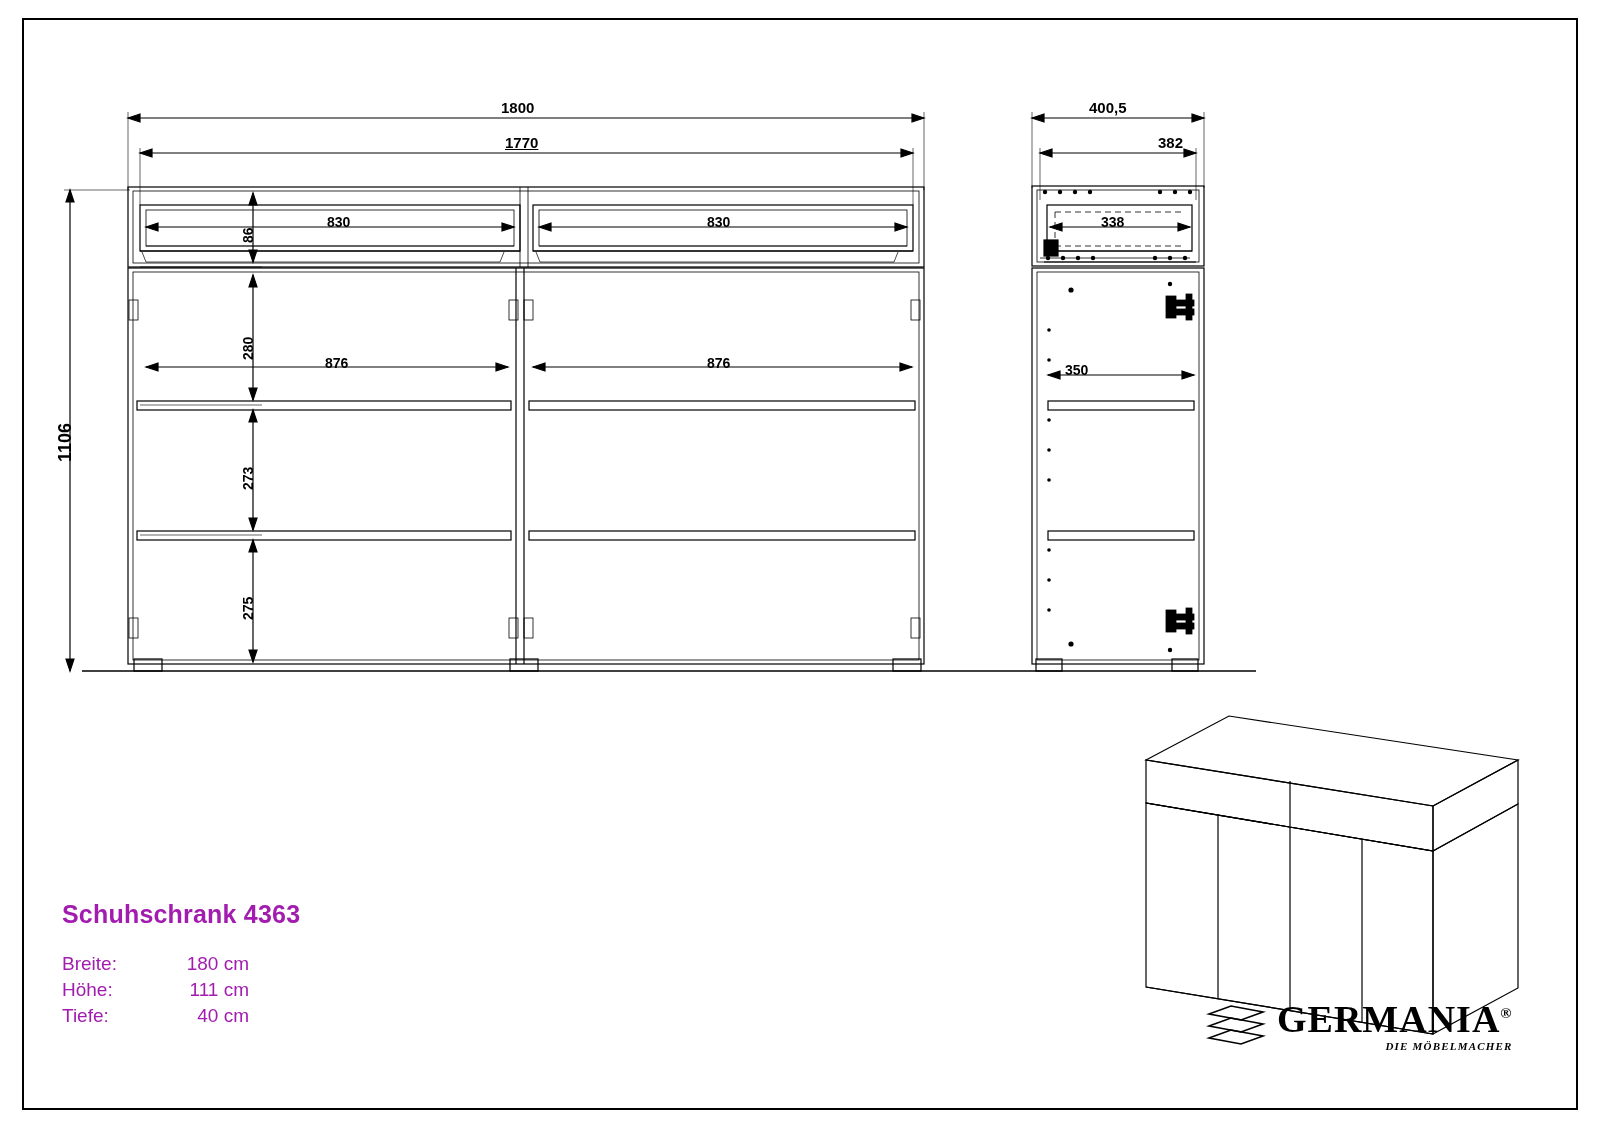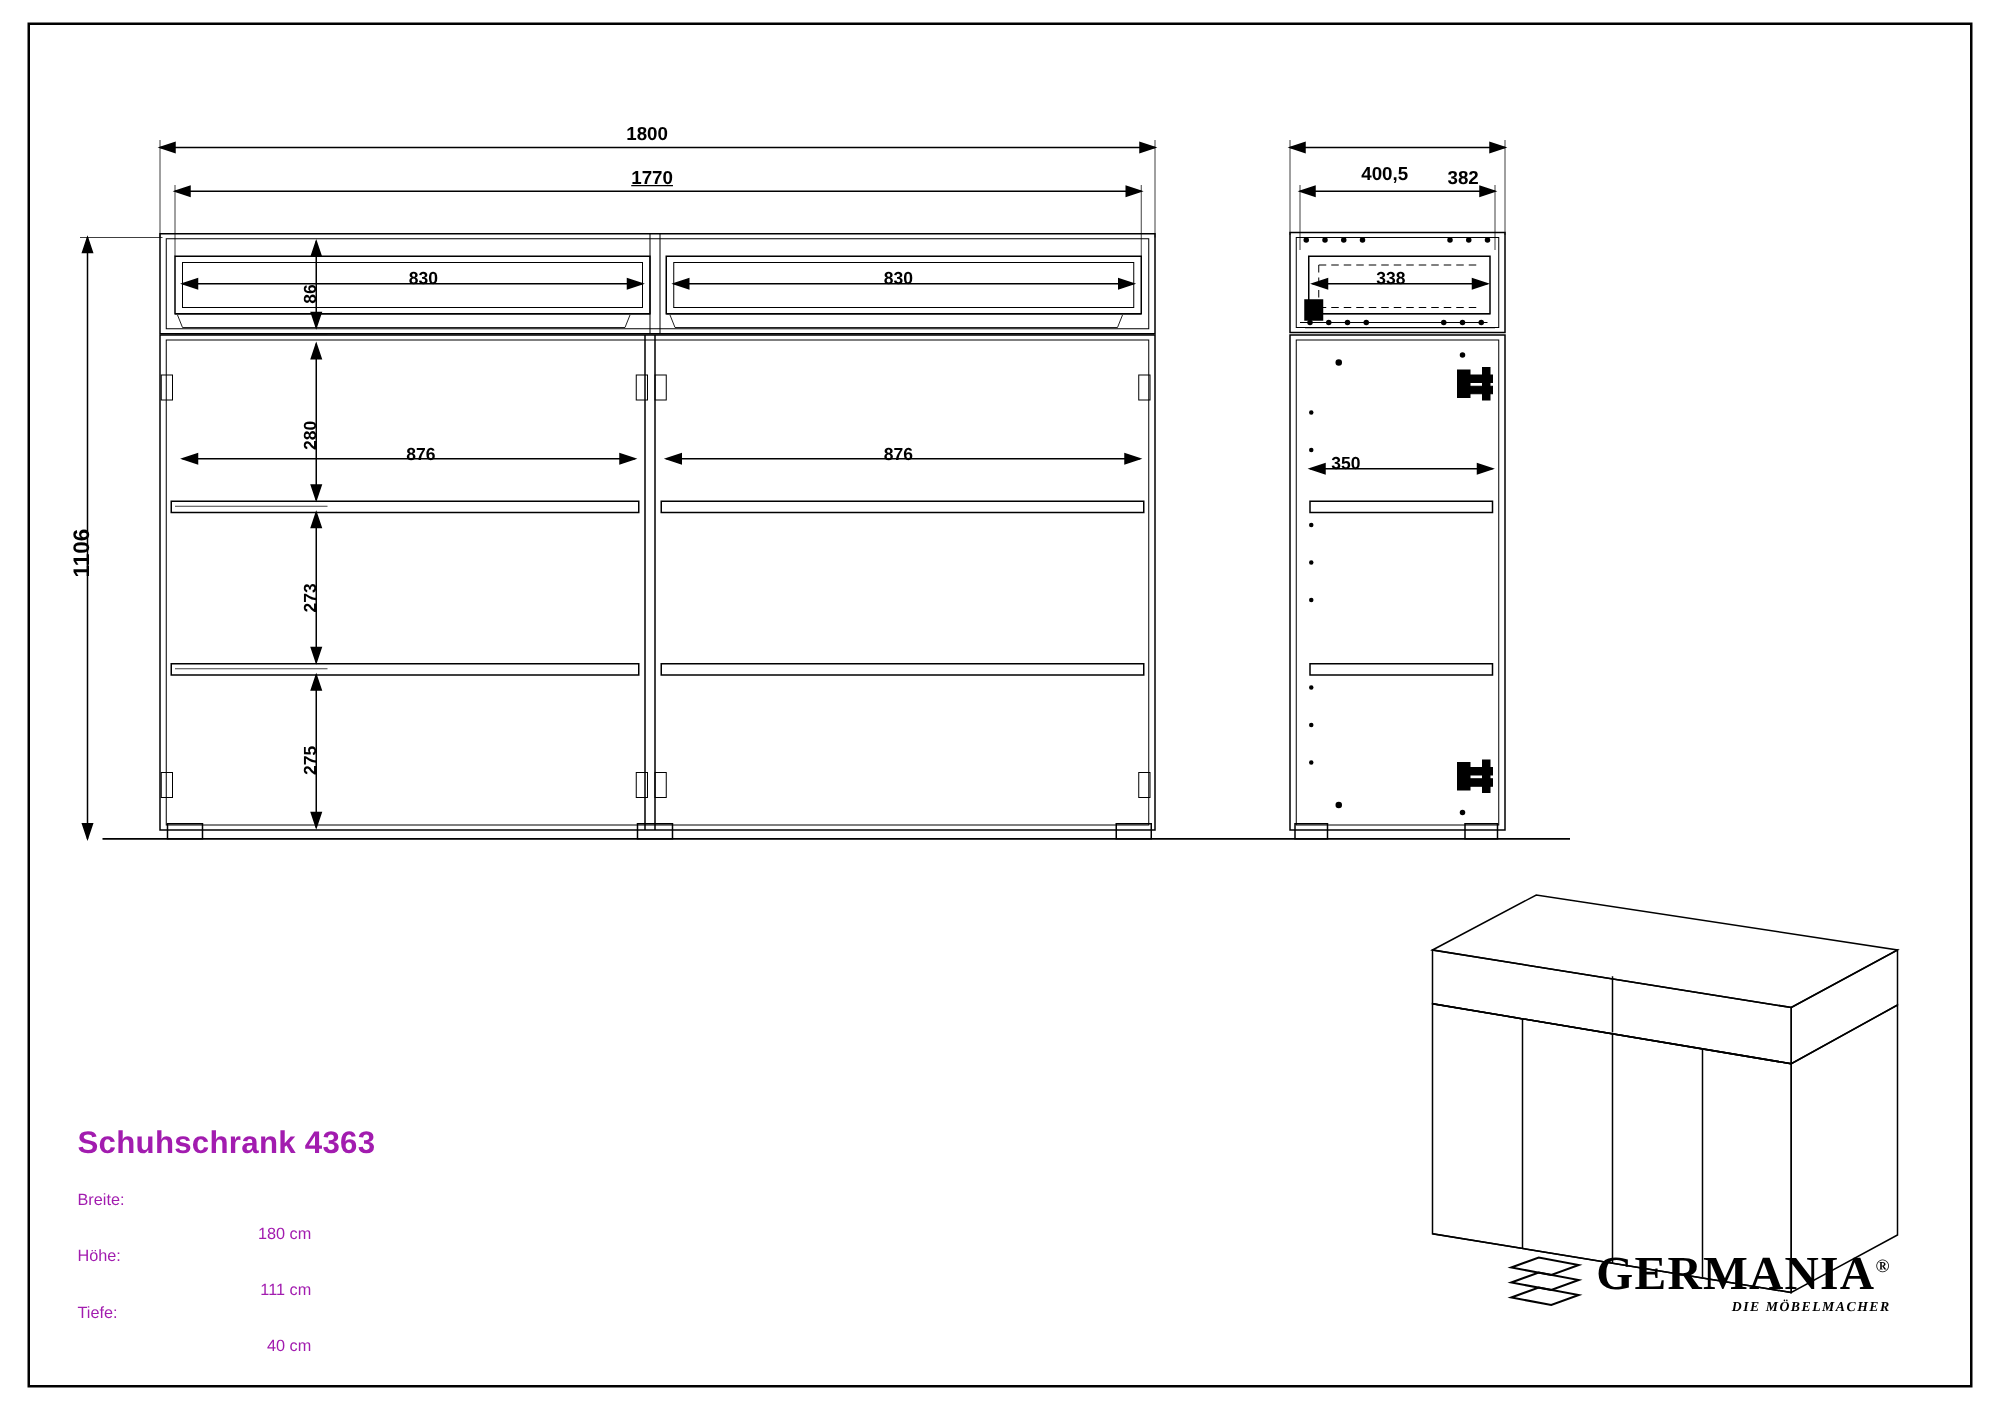--- a/index.html
+++ b/index.html
@@ -54,31 +54,30 @@
     top: 900px;
     color: #a21caf;
   }
   .title-main {
     font-size: 25px;
     font-weight: bold;
     letter-spacing: 0.2px;
     margin-bottom: 22px;
   }
   .spec-row {
-    font-size: 13px;
+    font-size: 19px;
     line-height: 1.38;
     display: flex;
   }
   .spec-label {
     width: 105px;
   }
   .spec-value {
     text-align: right;
     width: 82px;
-    margin-top: 27px;
   }
   .logo-block {
     position: absolute;
     left: 1205px;
     top: 1000px;
     display: flex;
     align-items: center;
   }
   .logo-mark {
     width: 62px;
@@ -335,21 +334,21 @@
   <div class="dimtext small" style="left:327px; top:214px;">830</div>
   <div class="dimtext small" style="left:707px; top:214px;">830</div>
   <div class="dimtext small rot" style="left:240px; top:243px;">86</div>
   <div class="dimtext small" style="left:325px; top:355px;">876</div>
   <div class="dimtext small" style="left:707px; top:355px;">876</div>
   <div class="dimtext small rot" style="left:240px; top:360px;">280</div>
   <div class="dimtext small rot" style="left:240px; top:490px;">273</div>
   <div class="dimtext small rot" style="left:240px; top:620px;">275</div>
   <div class="dimtext rot" style="left:55px; top:462px; font-size:18px;">1106</div>
 
-  <div class="dimtext" style="left:1089px; top:99px;margin-top:32px;">400,5</div>
+  <div class="dimtext" style="left:1089px; top:99px;">400,5</div>
   <div class="dimtext" style="left:1158px; top:134px;">382</div>
   <div class="dimtext small" style="left:1101px; top:214px;">338</div>
   <div class="dimtext small" style="left:1065px; top:362px;">350</div>
 
   <div class="title-block">
     <div class="title-main">Schuhschrank 4363</div>
     <div class="spec-row">
       <span class="spec-label">Breite:</span>
       <span class="spec-value">180 cm</span>
     </div>

